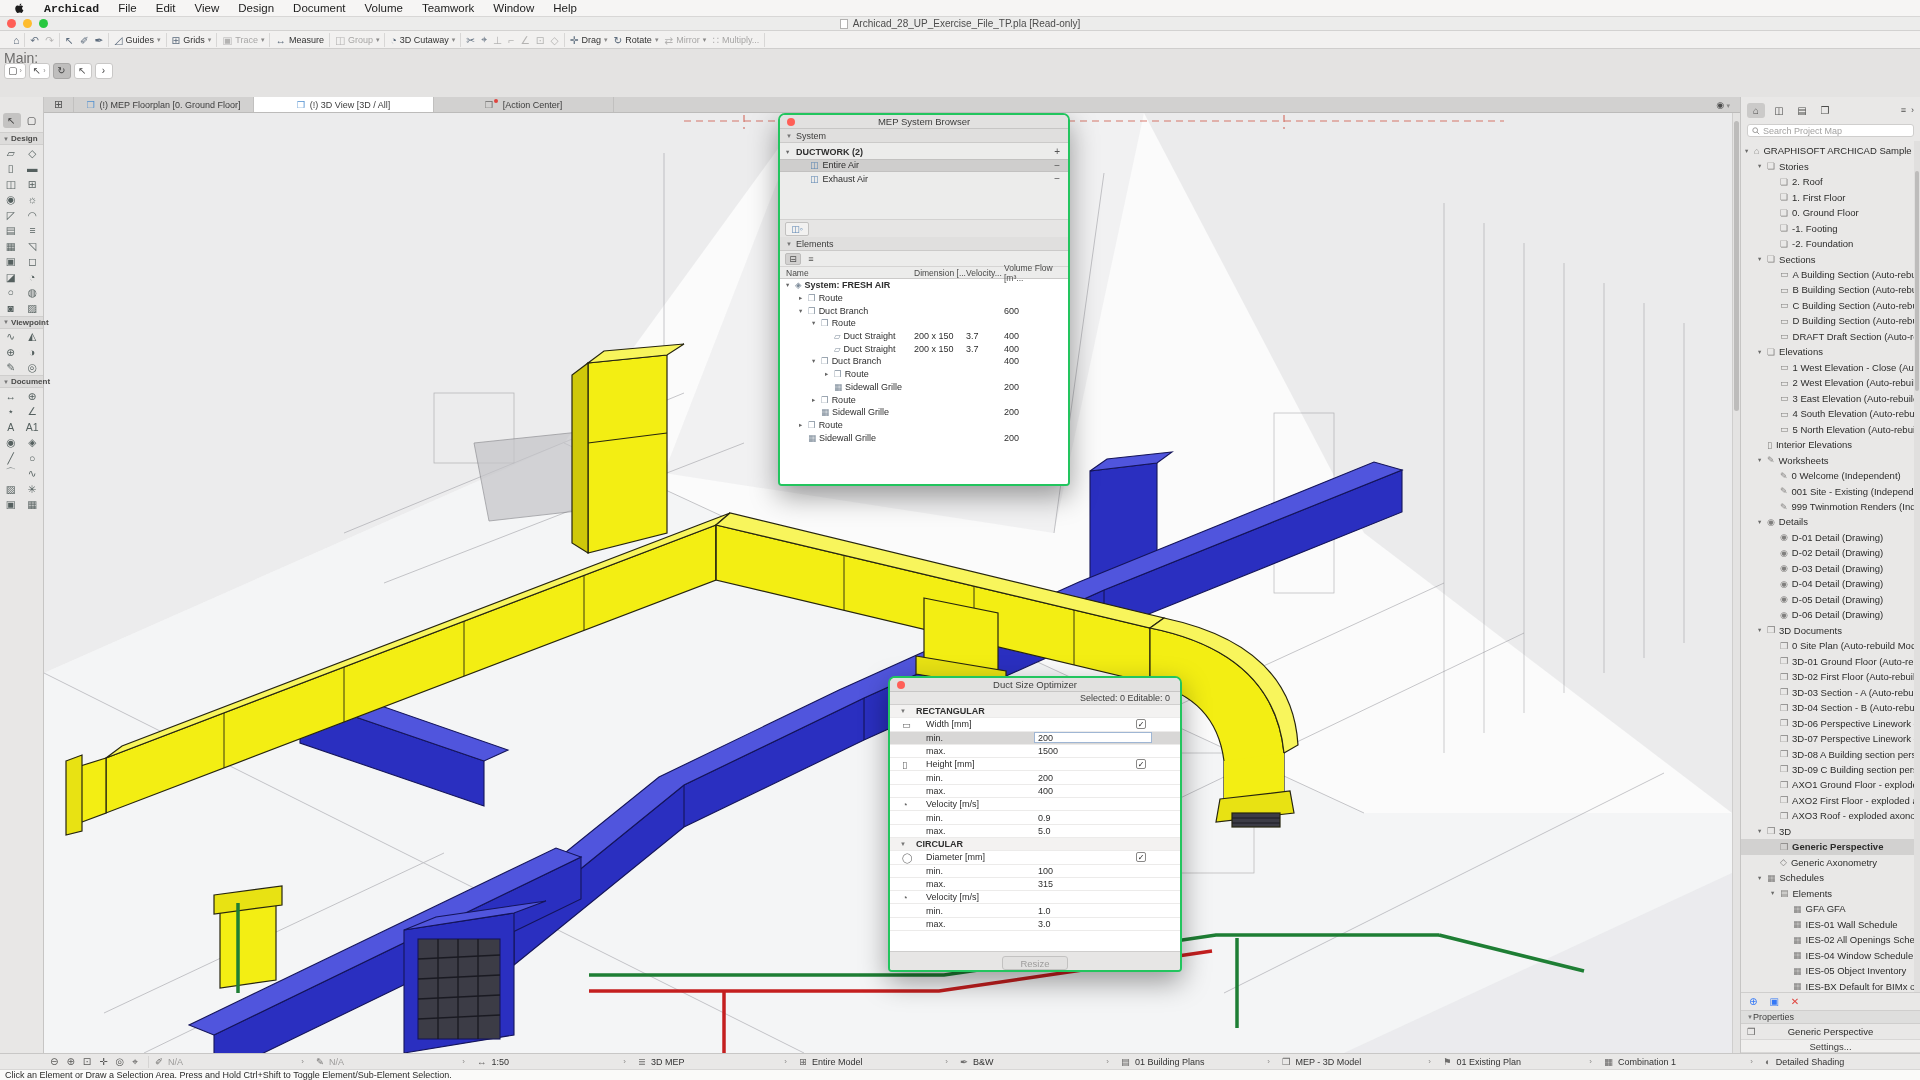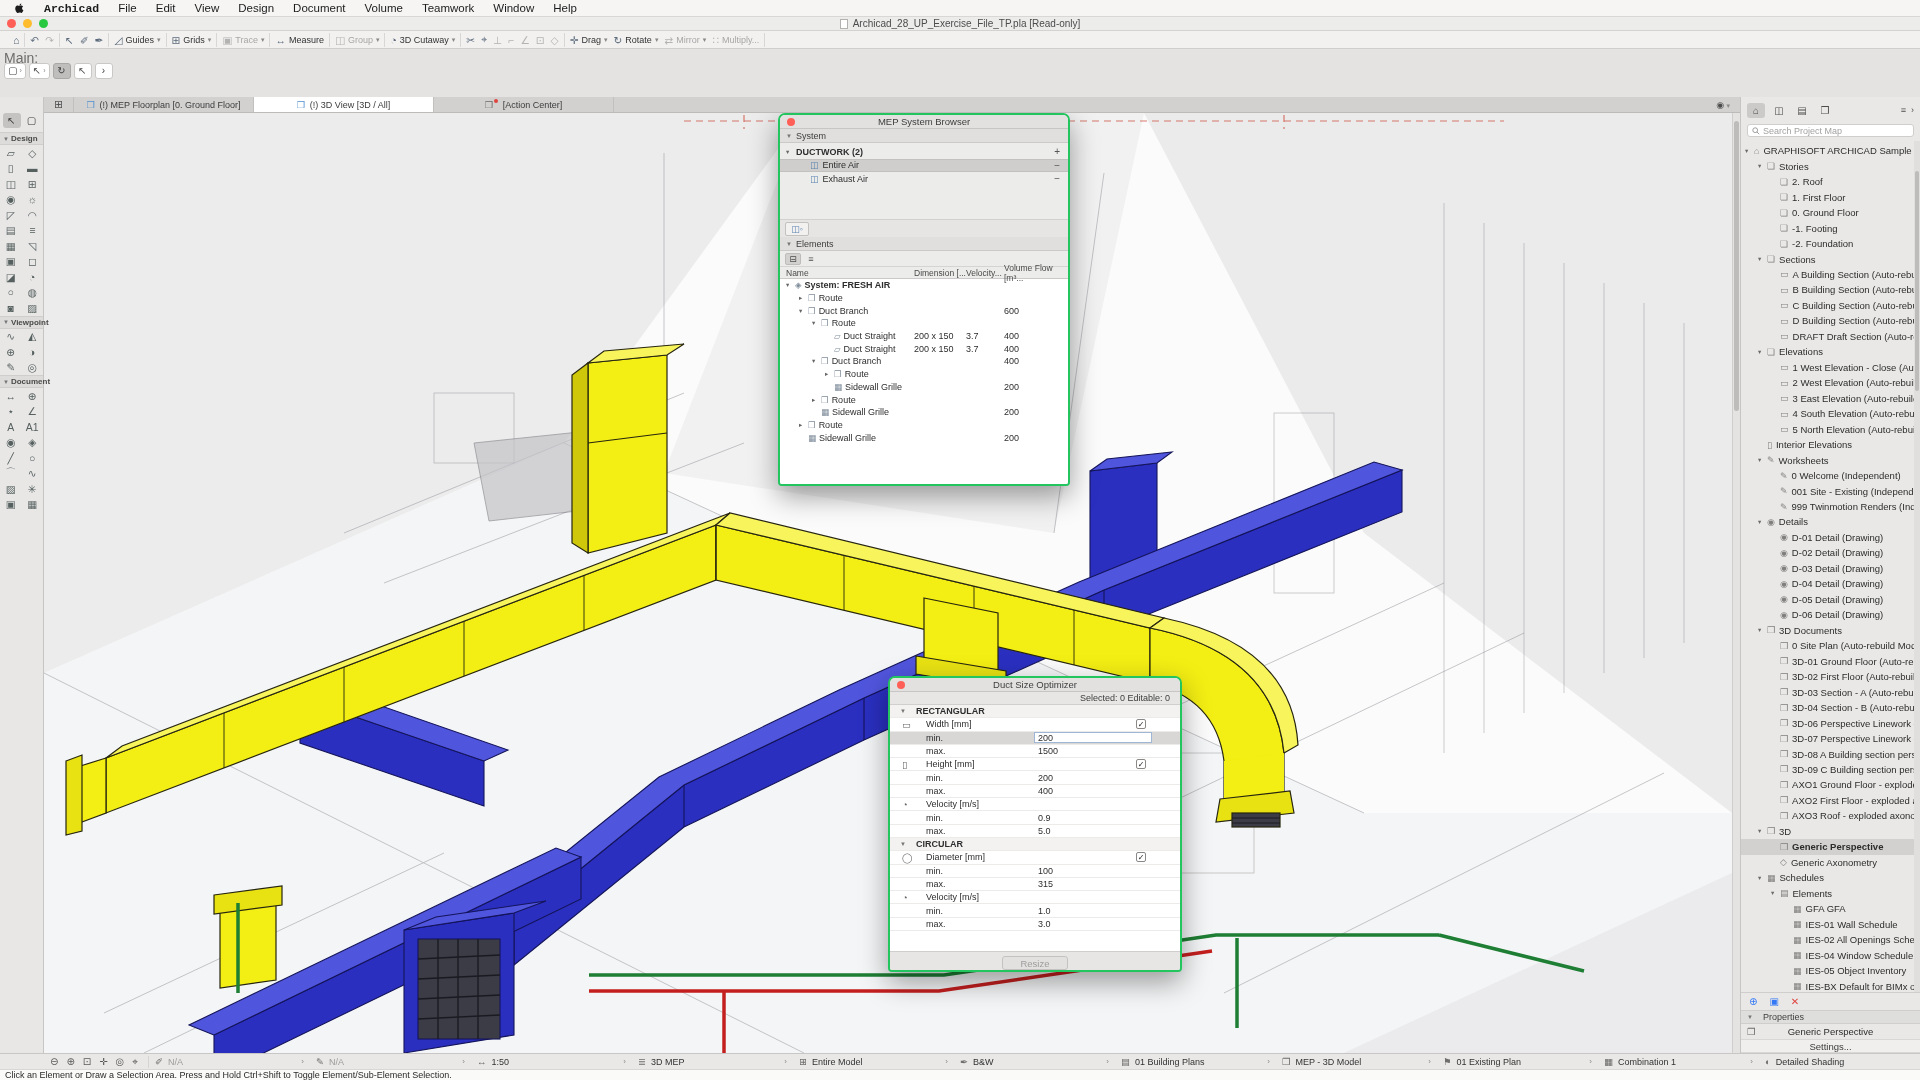--- a/index.html
+++ b/index.html
@@ -126,21 +126,21 @@
   .sb-search .ph { color:#a3a2a1; font-size:9px; white-space:nowrap; overflow:hidden;}
   .sb-tree { flex:none; height:851px; overflow:hidden; padding-top:2px; position:relative;}
   .nav-row { height:15.47px; display:flex; align-items:center; font-size:9.5px; color:#2c2c2b; white-space:nowrap; overflow:hidden;}
   .nav-row .exp { width:9px; flex:none; font-size:6.5px; color:#6a6a69; }
   .nav-row .ico { margin-right:4px; color:#76757415; font-size:9px; color:#807f7e; flex:none;}
   .nav-row.sel { background:#d2d1d0; font-weight:bold; }
   .sb-scroll { position:absolute; right:0; top:0; bottom:0; width:6px; background:#e0dfde;}
   .sb-scroll .th { position:absolute; right:1px; top:30px; width:4px; height:220px; background:#bdbcbb; border-radius:2px;}
   .sb-footicons { height:18px; border-top:1px solid #cfcecd; display:flex; align-items:center; gap:12px; padding-left:8px; font-size:10px;}
   .sb-prophead { height:14px; background:#dededd; border-top:1px solid #cfcecd; border-bottom:1px solid #cfcecd;
-                 display:flex; align-items:center; gap:10px; padding-left:6px; font-size:9px; color:#3e3e3d;}
+                 display:flex; align-items:center; gap:0; padding-left:6px; font-size:9px; color:#3e3e3d;}
   .sb-proprow { height:15px; display:flex; align-items:center; font-size:9.5px; color:#2c2c2b; position:relative; justify-content:center;}
   .sb-proprow .ico { position:absolute; left:6px; color:#6f6e6d; }
   .sb-settings { height:14px; display:flex; align-items:center; justify-content:center; font-size:9.5px; color:#3c3c3b;
                  background:#f0efee; border-top:1px solid #d8d7d6; border-bottom:1px solid #d8d7d6;}
   .sb-gsid { flex:1; display:flex; align-items:center; justify-content:flex-end; gap:7px; padding-right:10px;
              font-size:10.5px; color:#5f5e5d; letter-spacing:.3px;}
   .sb-gsid .sep { color:#b5b4b3; }
 
   
   .statusbar { left:0; top:1053px; width:1920px; height:16px; background:#e9e8e7; border-top:1px solid #c8c7c6;

